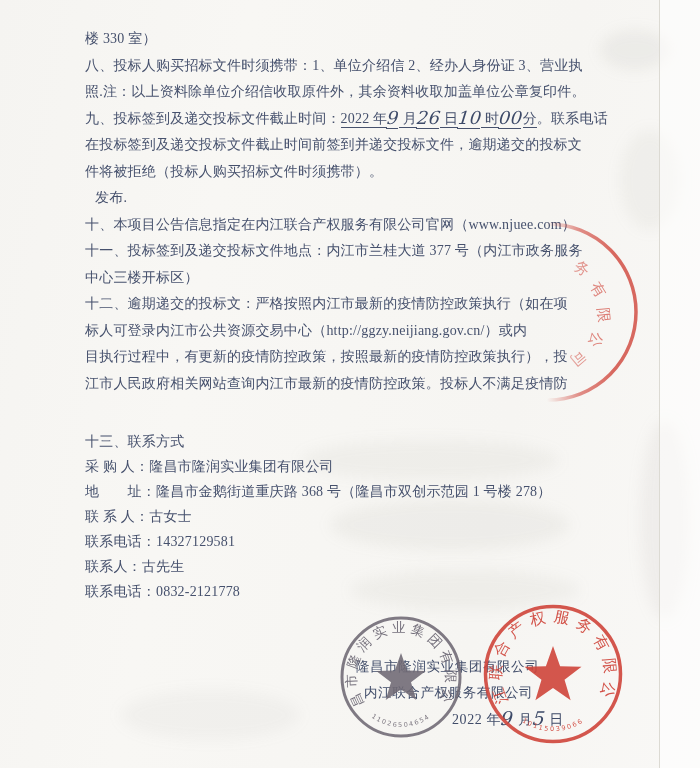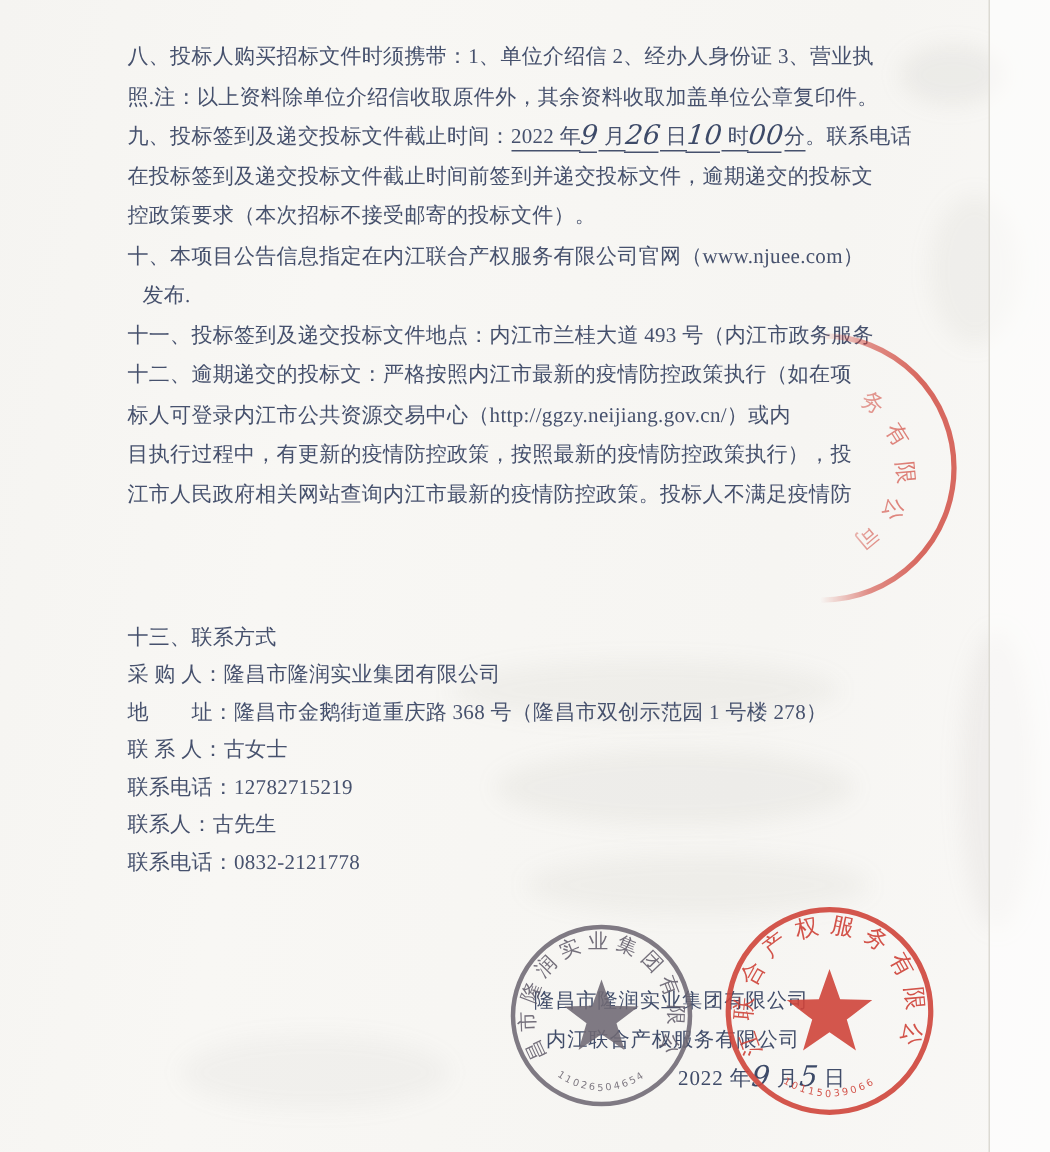--- a/index.html
+++ b/index.html
@@ -9,21 +9,21 @@
     font-family:"Liberation Serif","DejaVu Serif",serif;
     color:#46516d;
   }
   
   .sm{position:absolute;border-radius:50%;filter:blur(7px);pointer-events:none;}
   .edge-line{position:absolute;top:0;height:768px;width:1px;background:#dcdad3;}
   .edge-right{position:absolute;top:0;height:768px;background:rgba(255,255,255,.55);}
 
   
   .doc-top{position:absolute;left:85px;top:26px;width:530px;font-size:14px;line-height:26.5px;}
-  .doc-contact{position:absolute;left:85px;top:412px;width:530px;font-size:14px;line-height:25px;}
+  .doc-contact{position:absolute;left:85px;top:428px;width:530px;font-size:14px;line-height:25px;}
   .line{white-space:pre;letter-spacing:0.2px;}
   .line.indent{padding-left:10px;}
   .line.sec{margin-top:1px;}
   .u{border-bottom:1px solid #46516d;padding-bottom:1px;}
   .hand{font-family:"DejaVu Serif",serif;font-style:italic;font-size:18px;line-height:1;
         display:inline-block;transform:skewX(-6deg);position:relative;top:1px;color:#3d4a68;}
   .doc-contact .hand,.sig .hand{font-size:19px;}
 
   
   .sig{position:absolute;font-size:13.5px;letter-spacing:0.6px;white-space:pre;color:#404c69;}
@@ -55,39 +55,41 @@
   <div class="sm" style="left:620px;top:130px;width:60px;height:100px;background:rgba(150,148,142,.08);"></div>
   <div class="sm" style="left:300px;top:440px;width:260px;height:40px;background:rgba(140,138,132,.07);"></div>
   <div class="sm" style="left:330px;top:500px;width:240px;height:50px;background:rgba(140,138,132,.08);"></div>
   <div class="sm" style="left:350px;top:570px;width:230px;height:40px;background:rgba(140,138,132,.07);"></div>
   <div class="sm" style="left:120px;top:690px;width:180px;height:50px;background:rgba(140,138,132,.06);"></div>
   <div class="sm" style="left:640px;top:420px;width:50px;height:200px;background:rgba(150,148,142,.09);"></div>
   <div class="edge-line" style="left:659px;"></div>
   <div class="edge-right" style="left:660px;width:40px;"></div>
 
   <div class="doc-top">
+      <div class="line"><span>楼 330 室）</span></div>
       <div class="line"><span>八、投标人购买招标文件时须携带：1、单位介绍信 2、经办人身份证 3、营业执</span></div>
       <div class="line"><span>照.注：以上资料除单位介绍信收取原件外，其余资料收取加盖单位公章复印件。</span></div>
       <div class="line"><span>九、投标签到及递交投标文件截止时间：</span><span class="u">2022 年</span><span class="u hand">9</span><span class="u"> 月</span><span class="u hand">26</span><span class="u"> 日</span><span class="u hand">10</span><span class="u"> 时</span><span class="u hand">00</span><span class="u">分</span><span>。联系电话</span></div>
       <div class="line"><span>在投标签到及递交投标文件截止时间前签到并递交投标文件，逾期递交的投标文</span></div>
-      <div class="line"><span>控政策要求（本次招标不接受邮寄的投标文件）。</span></div>
+      <div class="line"><span>件将被拒绝（投标人购买招标文件时须携带）。</span></div>
+      <div class="line indent"><span>发布.</span></div>
       <div class="line"><span>十、本项目公告信息指定在内江联合产权服务有限公司官网（www.njuee.com）</span></div>
-      <div class="line indent"><span>发布.</span></div>
-      <div class="line"><span>十一、投标签到及递交投标文件地点：内江市兰桂大道 493 号（内江市政务服务</span></div>
+      <div class="line"><span>十一、投标签到及递交投标文件地点：内江市兰桂大道 377 号（内江市政务服务</span></div>
+      <div class="line"><span>中心三楼开标区）</span></div>
       <div class="line"><span>十二、逾期递交的投标文：严格按照内江市最新的疫情防控政策执行（如在项</span></div>
       <div class="line"><span>标人可登录内江市公共资源交易中心（http://ggzy.neijiang.gov.cn/）或内</span></div>
       <div class="line"><span>目执行过程中，有更新的疫情防控政策，按照最新的疫情防控政策执行），投</span></div>
       <div class="line"><span>江市人民政府相关网站查询内江市最新的疫情防控政策。投标人不满足疫情防</span></div>
     </div>
   <div class="doc-contact">
       <div class="line sec"><span>十三、联系方式</span></div>
       <div class="line"><span>采 购 人：隆昌市隆润实业集团有限公司</span></div>
       <div class="line"><span>地　　址：隆昌市金鹅街道重庆路 368 号（隆昌市双创示范园 1 号楼 278）</span></div>
       <div class="line"><span>联 系 人：古女士</span></div>
-      <div class="line"><span>联系电话：12782715219</span></div>
+      <div class="line"><span>联系电话：14327129581</span></div>
       <div class="line"><span>联系人：古先生</span></div>
       <div class="line"><span>联系电话：0832-2121778</span></div>
     </div>
 
   <div class="sig sig-buyer">隆昌市隆润实业集团有限公司</div>
   <div class="sig sig-agent">内江联合产权服务有限公司</div>
   <div class="sig sig-date"><span>2022 年</span><span class="hand">9</span><span> 月</span><span class="hand">5</span><span> 日</span></div>
 
   <svg class="stamp stamp-partial" width="200" height="200" viewBox="0 0 200 200">
     <defs>

